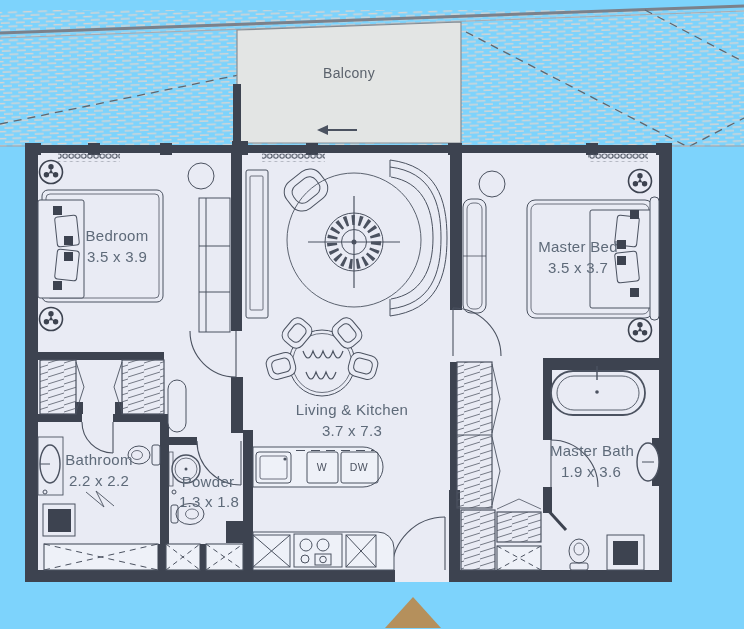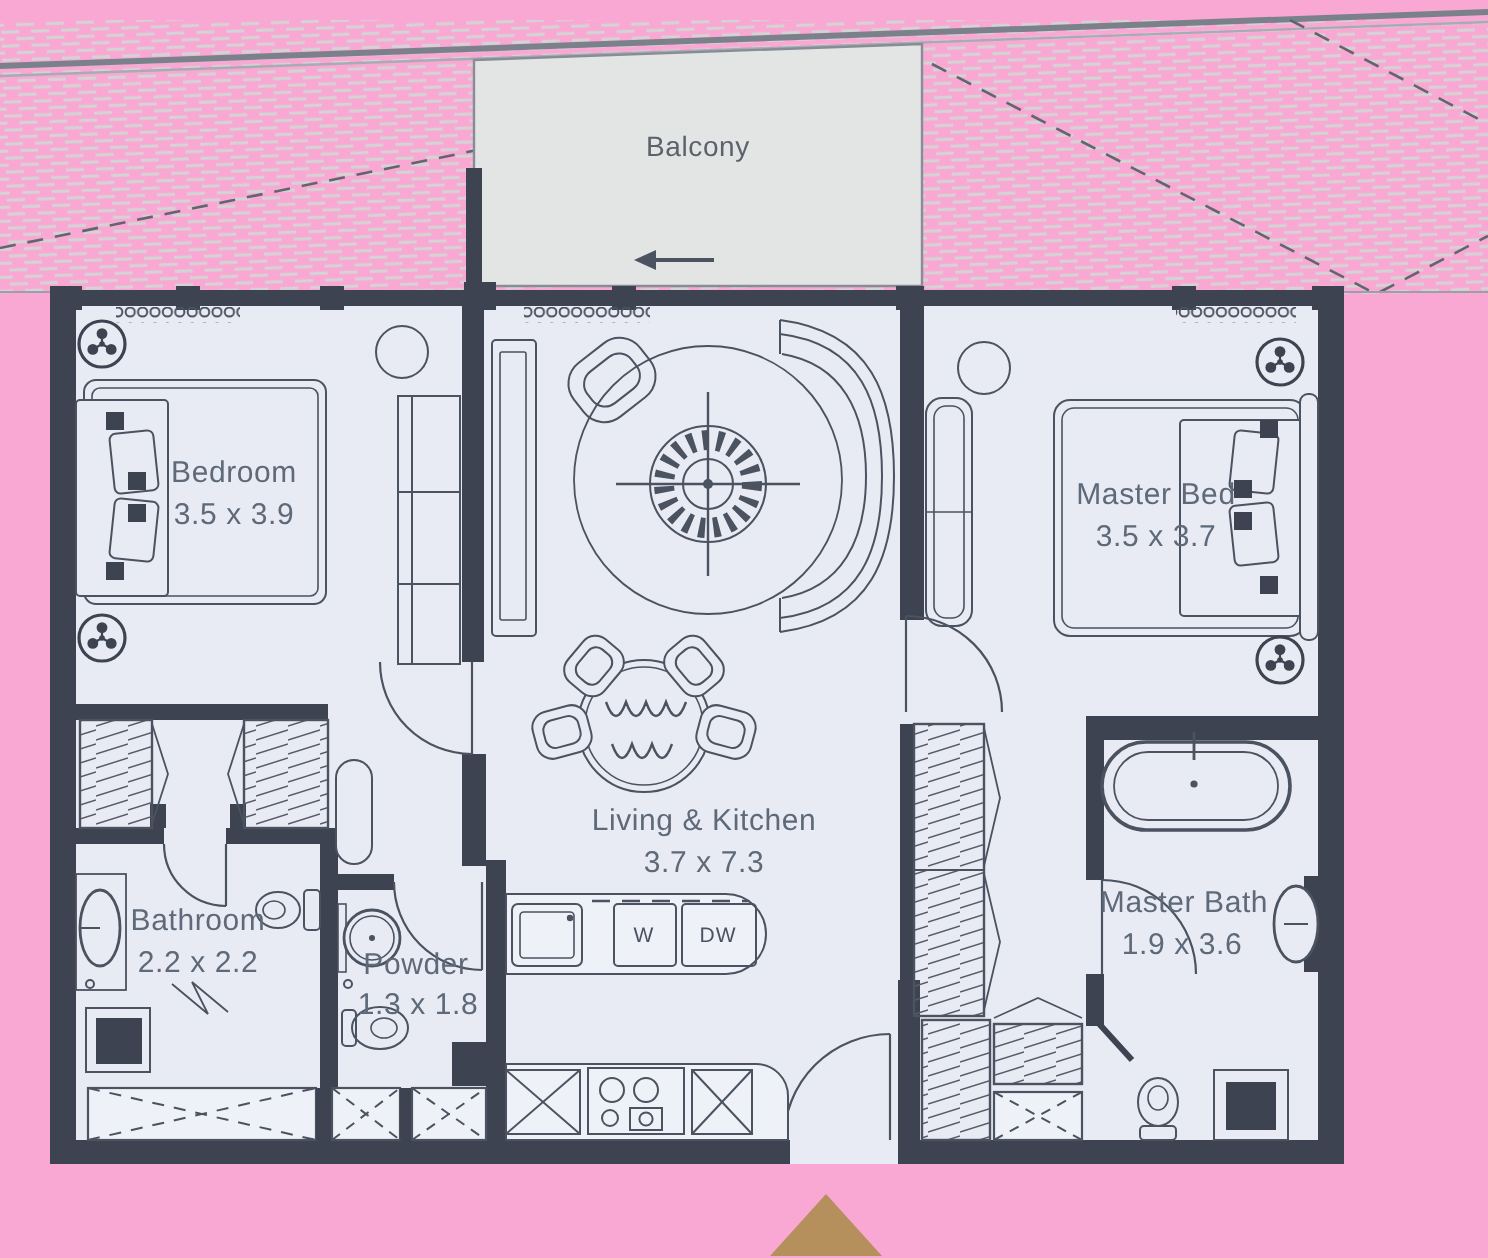--- a/index.html
+++ b/index.html
@@ -1,16 +1,16 @@
 <!DOCTYPE html>
 <html><head>
 <meta charset="utf-8">
 <style>
   html,body{margin:0;padding:0;background:#ffffff;}
-  .stage{position:relative;width:744px;height:629px;background:#f9a8d4;overflow:hidden;
+  .stage{position:relative;width:744px;height:629px;background:#7dd3fc;overflow:hidden;
          font-family:"Liberation Sans", sans-serif;}
   svg{display:block}
   text{font-family:"Liberation Sans", sans-serif; fill:#5e6a79; letter-spacing:.3px;}
   .room-label{font-size:15px;}
   .room-dims{font-size:15px;}
   .balcony-label{font-size:14px; fill:#5b626c;}
   .appliance{font-size:10.5px; fill:#4b5260; letter-spacing:.5px;}
 </style>
 </head>
 <body>

